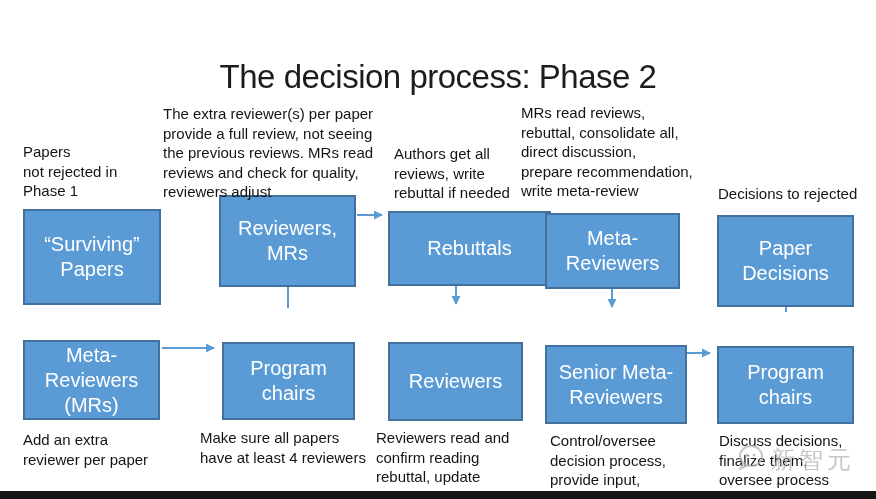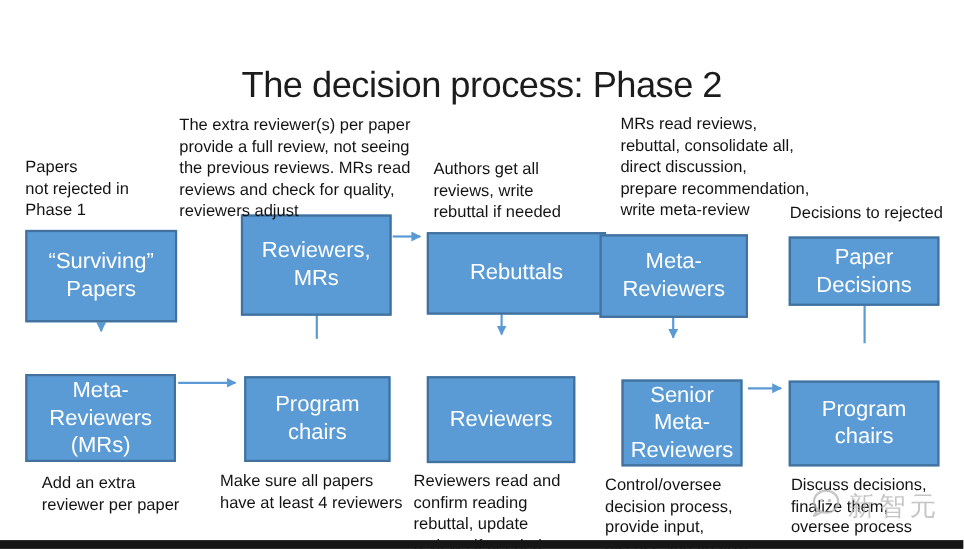--- a/index.html
+++ b/index.html
@@ -62,59 +62,59 @@
   <line x1="357" y1="215" x2="382" y2="215" stroke="currentColor" stroke-width="2" marker-end="url(#ah)"></line>
   <line x1="525" y1="216" x2="540" y2="216" stroke="currentColor" stroke-width="2" marker-end="url(#ah)"></line>
   <line x1="456" y1="255" x2="456" y2="304" stroke="currentColor" stroke-width="2" marker-end="url(#ah)"></line>
   <line x1="612" y1="258" x2="612" y2="307" stroke="currentColor" stroke-width="2" marker-end="url(#ah)"></line>
   <line x1="680" y1="353" x2="710" y2="353" stroke="currentColor" stroke-width="2" marker-end="url(#ah)"></line>
   <line x1="786" y1="312" x2="786" y2="265" stroke="currentColor" stroke-width="2" marker-end="url(#ah)"></line>
 </svg>
 
 <div class="title">The decision process: Phase 2</div>
 
-<div class="node" style="left:23px;top:177px;width:138px;height:84px">“Surviving”
+<div class="node" style="left:23px;top:177px;width:138px;height:96px">“Surviving”
 Papers</div>
 <div class="node" style="left:219px;top:163px;width:137px;height:92px">Reviewers,
 MRs</div>
 <div class="node" style="left:388px;top:179px;width:163px;height:75px">Rebuttals</div>
 <div class="node" style="left:545px;top:181px;width:135px;height:76px">Meta-
 Reviewers</div>
-<div class="node" style="left:717px;top:183px;width:137px;height:63px">Paper
+<div class="node" style="left:717px;top:183px;width:137px;height:92px">Paper
 Decisions</div>
 
 <div class="node" style="left:23px;top:308px;width:137px;height:80px">Meta-
 Reviewers
 (MRs)</div>
 <div class="node" style="left:222px;top:310px;width:133px;height:78px">Program
 chairs</div>
 <div class="node" style="left:388px;top:310px;width:135px;height:79px">Reviewers</div>
-<div class="node" style="left:565px;top:313px;width:110px;height:79px">Senior Meta-
+<div class="node" style="left:545px;top:313px;width:142px;height:79px">Senior Meta-
 Reviewers</div>
 <div class="node" style="left:717px;top:314px;width:137px;height:78px">Program
 chairs</div>
 
 <div class="note" style="left:23px;top:110px">Papers
 not rejected in
 Phase 1</div>
 <div class="note" style="left:163px;top:72px">The extra reviewer(s) per paper
 provide a full review, not seeing
 the previous reviews. MRs read
 reviews and check for quality,
 reviewers adjust</div>
 <div class="note" style="left:394px;top:112px">Authors get all
 reviews, write
 rebuttal if needed</div>
-<div class="note" style="left:564px;top:71px">MRs read reviews,
+<div class="note" style="left:521px;top:71px">MRs read reviews,
 rebuttal, consolidate all,
 direct discussion,
 prepare recommendation,
 write meta-review</div>
 <div class="note" style="left:718px;top:152px">Decisions to rejected</div>
-<div class="note" style="left:38px;top:398px">Add an extra
+<div class="note" style="left:23px;top:398px">Add an extra
 reviewer per paper</div>
 <div class="note" style="left:200px;top:396px">Make sure all papers
 have at least 4 reviewers</div>
 <div class="note" style="left:376px;top:396px">Reviewers read and
 confirm reading
 rebuttal, update
 reviews if needed,
 sort out differences</div>
 <div class="note" style="left:550px;top:399px">Control/oversee
 decision process,

